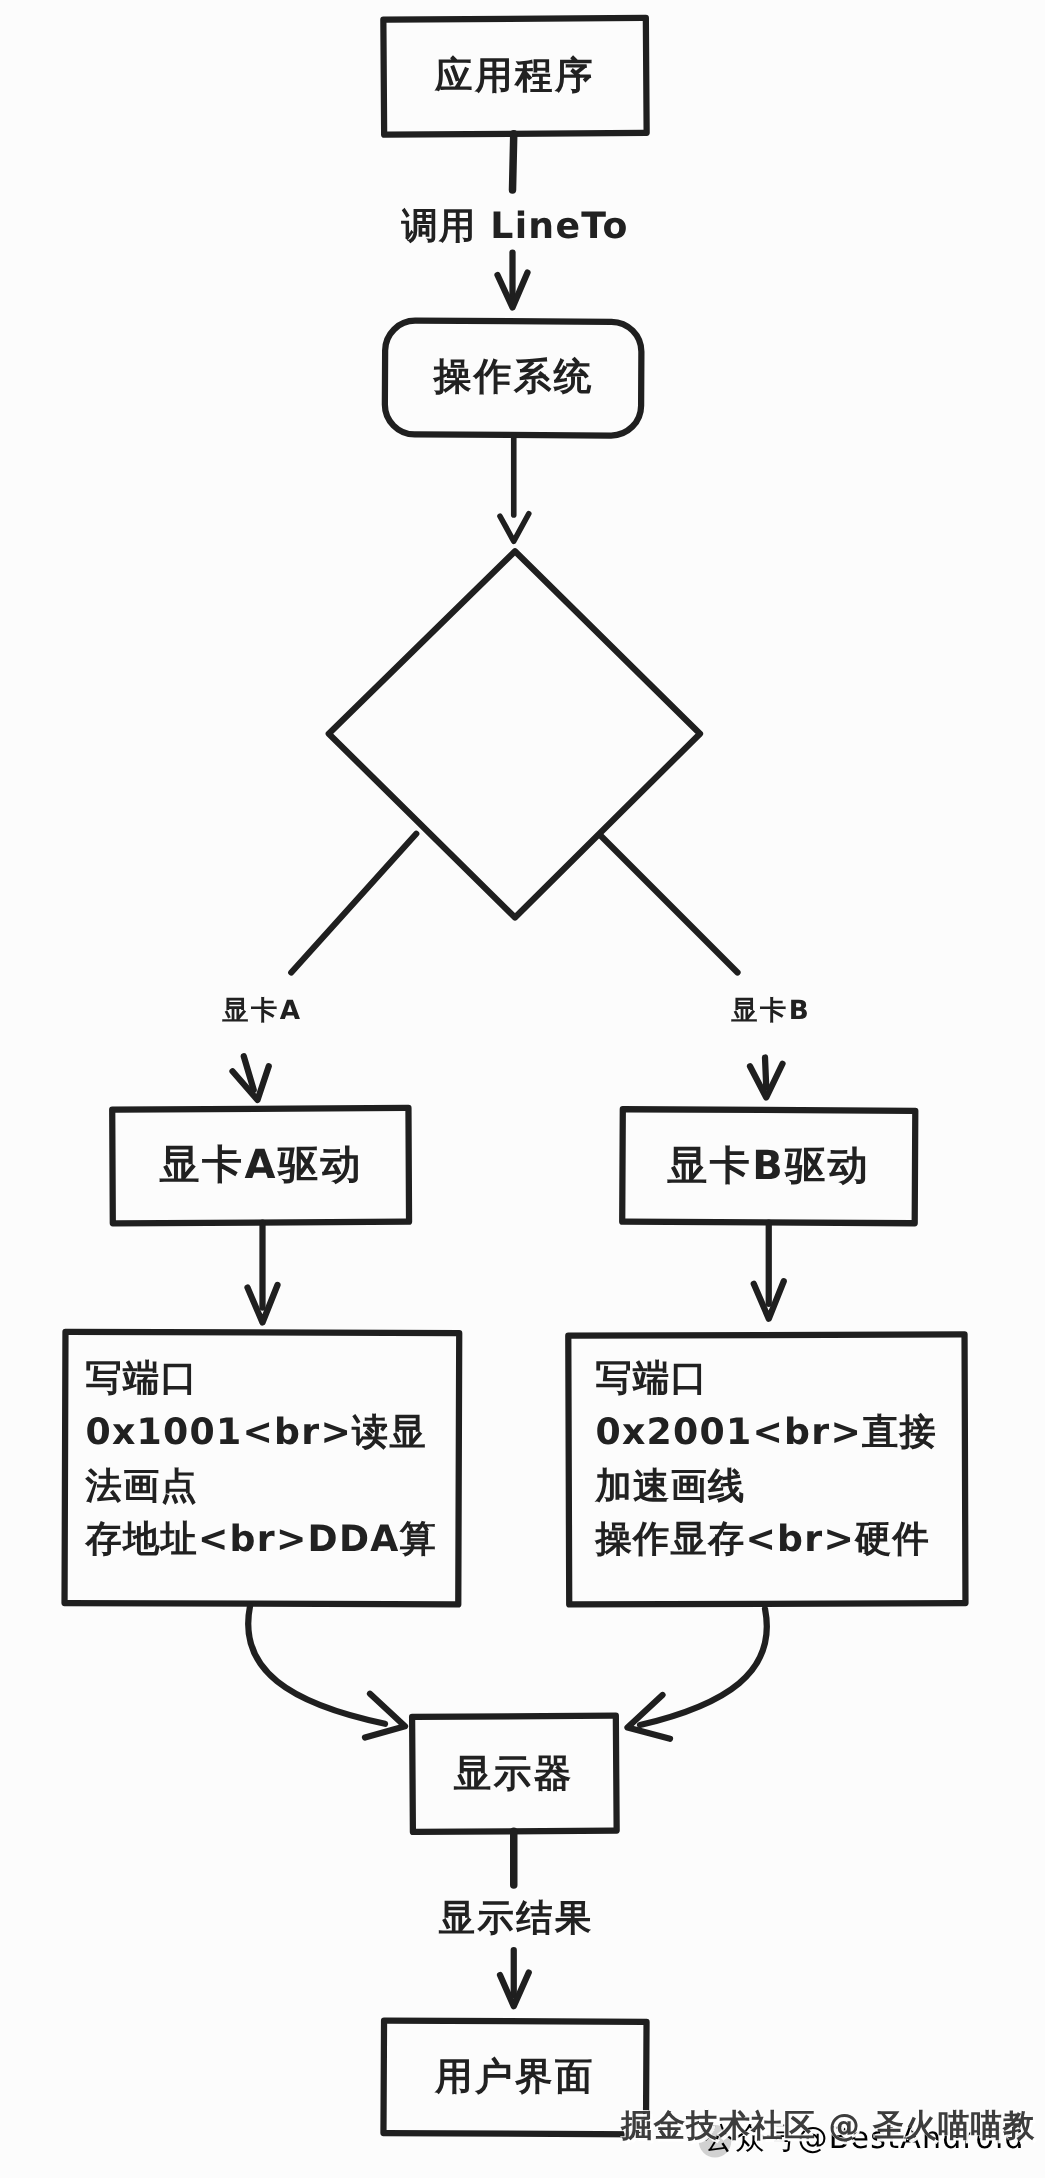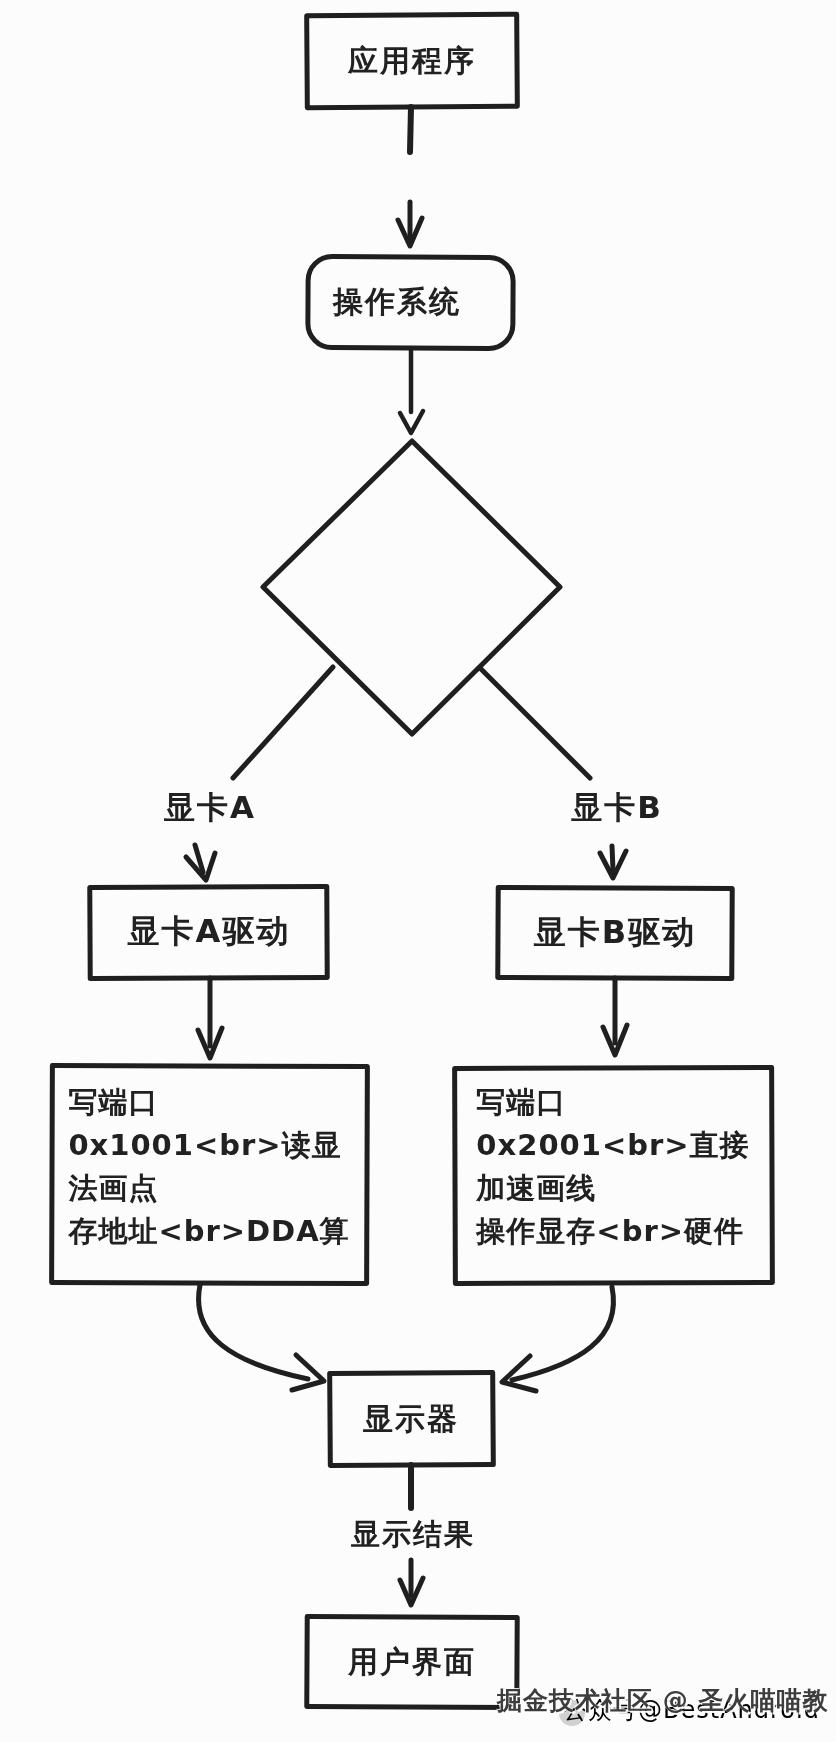--- a/index.html
+++ b/index.html
@@ -16,21 +16,21 @@
     transform:translate(-50%,-50%);
     font-family:"DejaVu Sans",sans-serif;
     font-weight:600;
     color:#212121;
     text-align:left;
     white-space:nowrap;
     letter-spacing:2px;
   }
   .lbl-node{font-size:30px;}
   .lbl-edge{font-size:29px;}
-  .lbl-branch{font-size:31px;}
+  .lbl-branch{font-size:21px;}
   .lbl-driver{font-size:32px;}
   .lbl-decision{font-size:31px;line-height:40px;}
   .lbl-port{font-size:29px;line-height:43px;letter-spacing:1px;}
   .wm{
     position:absolute;
     white-space:nowrap;
     font-family:"DejaVu Sans",sans-serif;
   }
   .wm-gray{
     left:563px;top:1694px;
@@ -99,22 +99,23 @@
     <line x1="411" y1="1560" x2="411" y2="1596" stroke-width="5"></line>
     <path d="M 400 1580 L 411 1605 L 423 1578" stroke-width="5"></path>
 
     <rect x="307" y="1617" width="210" height="90" stroke-width="5" transform="rotate(0.3 412 1662)"></rect>
 
     <circle cx="572" cy="1713" r="13" fill="#adadad" stroke="none" opacity="0.55"></circle>
   </svg>
 
   <div class="lbl lbl-node" style="left:412px;top:61px;">应用程序</div>
 
+  <div class="lbl lbl-edge" style="left:412px;top:181px;letter-spacing:1px;">调用 LineTo</div>
 
-  <div class="lbl lbl-node" style="left:397px;top:302px;">操作系统</div>
+  <div class="lbl lbl-node" style="left:411px;top:302px;">操作系统</div>
 
 
   <div class="lbl lbl-branch" style="left:210px;top:808px;">显卡A</div>
   <div class="lbl lbl-branch" style="left:617px;top:808px;">显卡B</div>
 
   <div class="lbl lbl-driver" style="left:615px;top:933px;">显卡B驱动</div>
   <div class="lbl lbl-driver" style="left:209px;top:932px;">显卡A驱动</div>
 
   <div class="lbl lbl-port" style="left:209px;top:1167px;">
     <div>写端口</div>

